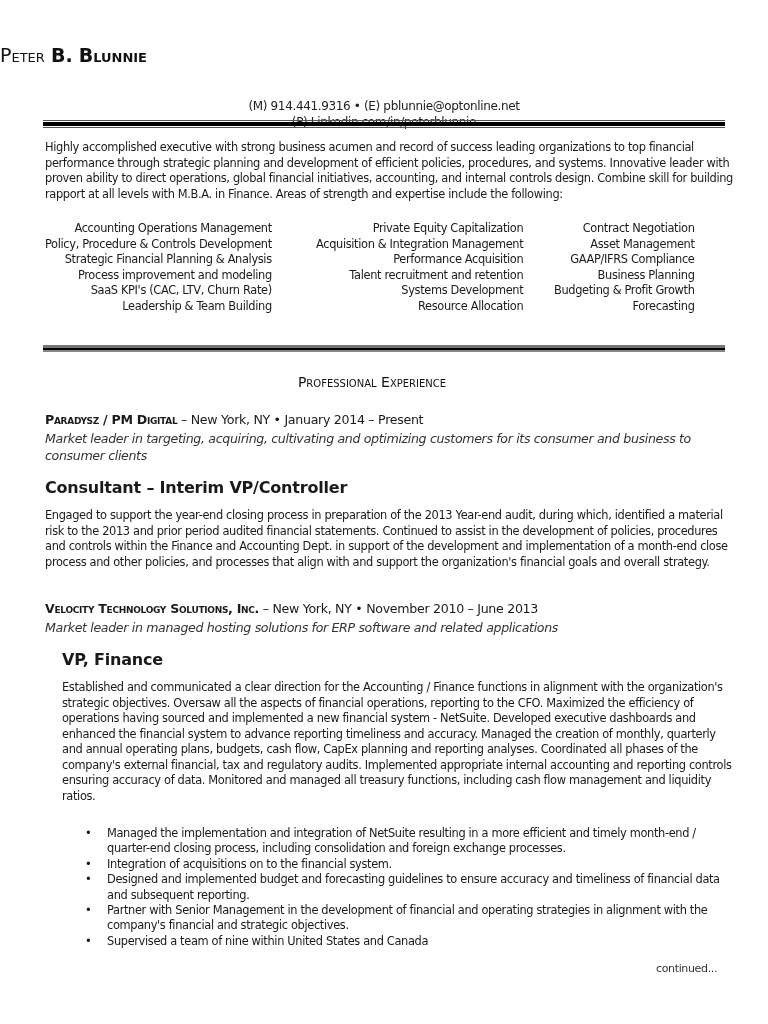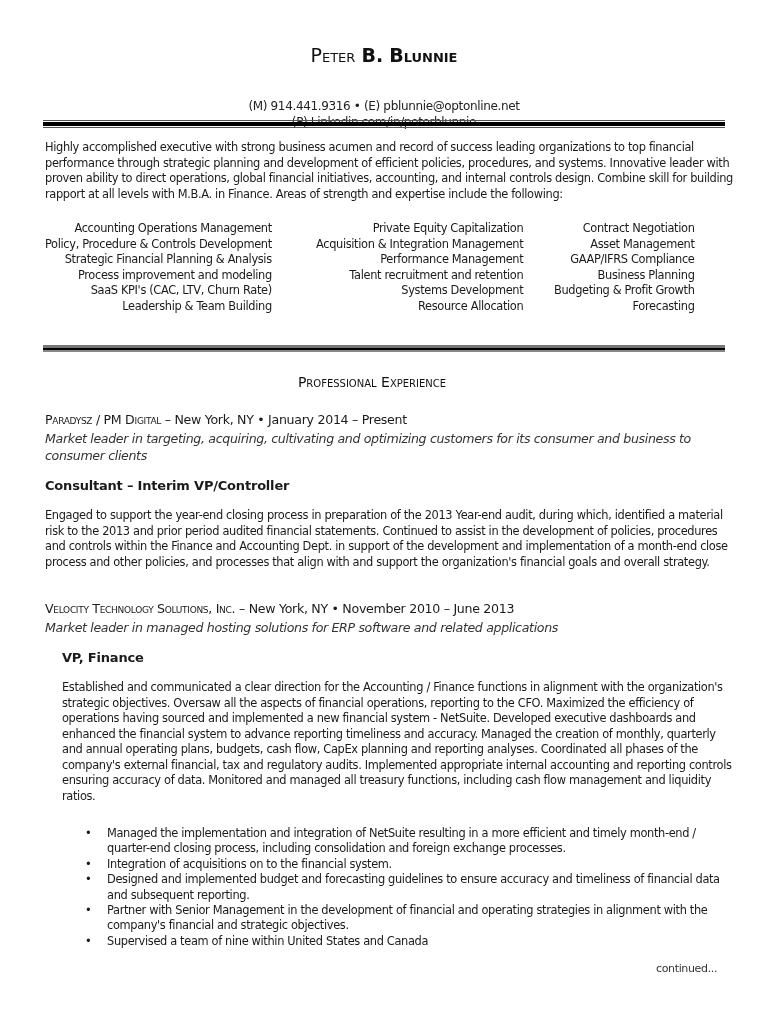--- a/index.html
+++ b/index.html
@@ -3,44 +3,44 @@
   <meta charset="utf-8">
   <style>
     html, body { margin: 0; padding: 0; background: #ffffff; }
     body {
       width: 768px; height: 1024px; position: relative; overflow: hidden;
       font-family: "DejaVu Sans", sans-serif; color: #1a1a1a;
       font-size: 11.4px; letter-spacing: -0.35px;
     }
     .abs { position: absolute; }
     .name {
-      left: 0; width: 768px; top: 44px; text-align: center;
+      left: 0; width: 768px; top: 44px; 
       font-size: 19px; font-variant: small-caps; letter-spacing: 0px; color: #111;
     }
     .name b { font-weight: bold; }
     .contact { left: 0; width: 768px; text-align: center; font-size: 12px; color: #222; margin-top: 28px; }
     .rule1 { left: 43px; width: 682px; top: 120px; height: 9px; }
     .rule1 .l1 { position: absolute; left: 0; right: 0; top: 0; height: 1px; background: #555; }
     .rule1 .l2 { position: absolute; left: 0; right: 0; top: 2px; height: 4px; background: #000; }
     .rule1 .l3 { position: absolute; left: 0; right: 0; top: 7px; height: 1px; background: #555; }
     .rule2 { left: 43px; width: 682px; top: 345px; height: 9px; }
     .rule2 .l1 { position: absolute; left: 0; right: 0; top: 0; height: 3px; background: #777; }
     .rule2 .l2 { position: absolute; left: 0; right: 0; top: 3px; height: 2px; background: #000; }
     .rule2 .l3 { position: absolute; left: 0; right: 0; top: 5px; height: 2px; background: #888; }
     .summary { left: 45px; width: 690px; top: 140px; line-height: 15.5px; }
     .skills-col { top: 221px; line-height: 15.5px; white-space: nowrap; }
     .skills-col div { height: 15.5px; text-align: right; }
     .section-title {
       left: 0; width: 744px; top: 374px; text-align: center;
       font-size: 14px; font-variant: small-caps; letter-spacing: 0px; color: #111;
     }
     .job-head { font-size: 12.6px; white-space: nowrap; letter-spacing: -0.3px; }
-    .company { font-weight: normal; font-variant: small-caps; }
+    .company { font-weight: bold; font-variant: small-caps; }
     .tagline { font-style: italic; font-size: 12.6px; color: #333; line-height: 17px; }
-    .role { font-weight: bold; font-size: 13px; letter-spacing: -0.2px; }
+    .role { font-weight: bold; font-size: 16px; letter-spacing: -0.2px; }
     .para { line-height: 15.5px; }
     .bullets { left: 85px; width: 650px; top: 826px; line-height: 15.4px; }
     .bullet { position: relative; padding-left: 22px; }
     .bullet .dot { position: absolute; left: 0; top: 0; }
     .continued { left: 656px; top: 962px; font-size: 11px; color: #333; }
   </style>
 </head>
 <body>
 
 <div class="abs name">
@@ -63,21 +63,21 @@
   <div>Accounting Operations Management</div>
   <div>Policy, Procedure &amp; Controls Development</div>
   <div>Strategic Financial Planning &amp; Analysis</div>
   <div>Process improvement and modeling</div>
   <div>SaaS KPI's (CAC, LTV, Churn Rate)</div>
   <div>Leadership &amp; Team Building</div>
 </div>
 <div class="abs skills-col" style="left:316px">
   <div>Private Equity Capitalization</div>
   <div>Acquisition &amp; Integration Management</div>
-  <div>Performance Management</div>
+  <div>Performance Acquisition</div>
   <div>Talent recruitment and retention</div>
   <div>Systems Development</div>
   <div>Resource Allocation</div>
 </div>
 <div class="abs skills-col" style="left:554px">
   <div>Contract Negotiation</div>
   <div>Asset Management</div>
   <div>GAAP/IFRS Compliance</div>
   <div>Business Planning</div>
   <div>Budgeting &amp; Profit Growth</div>

